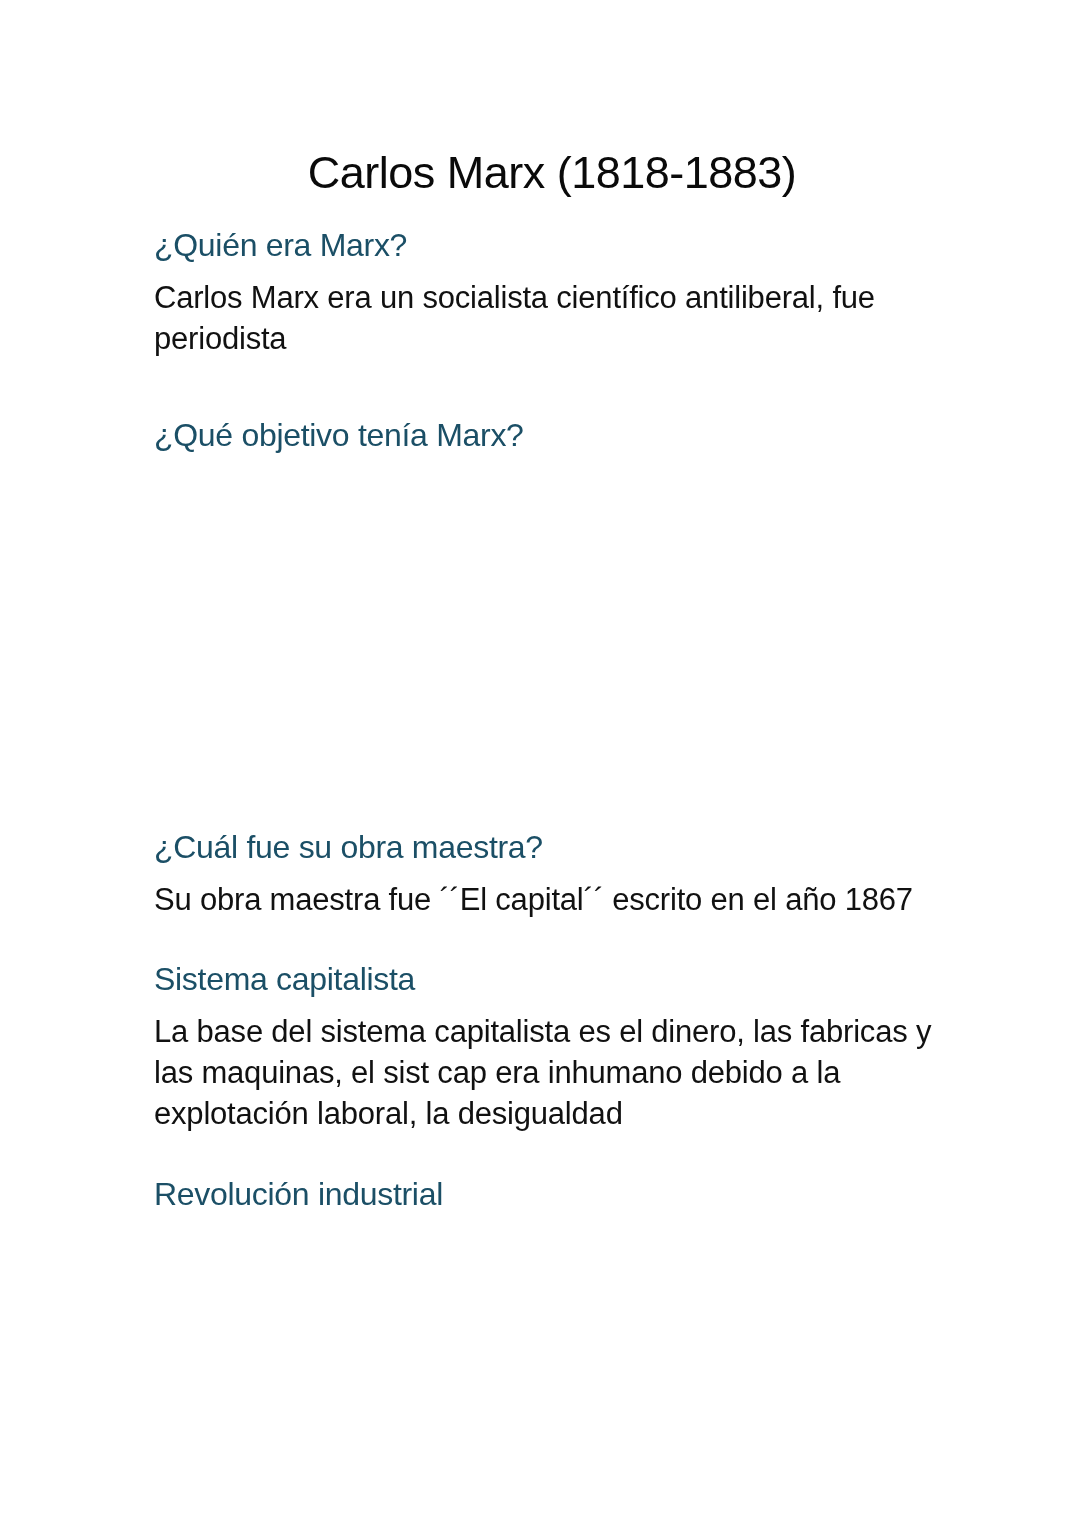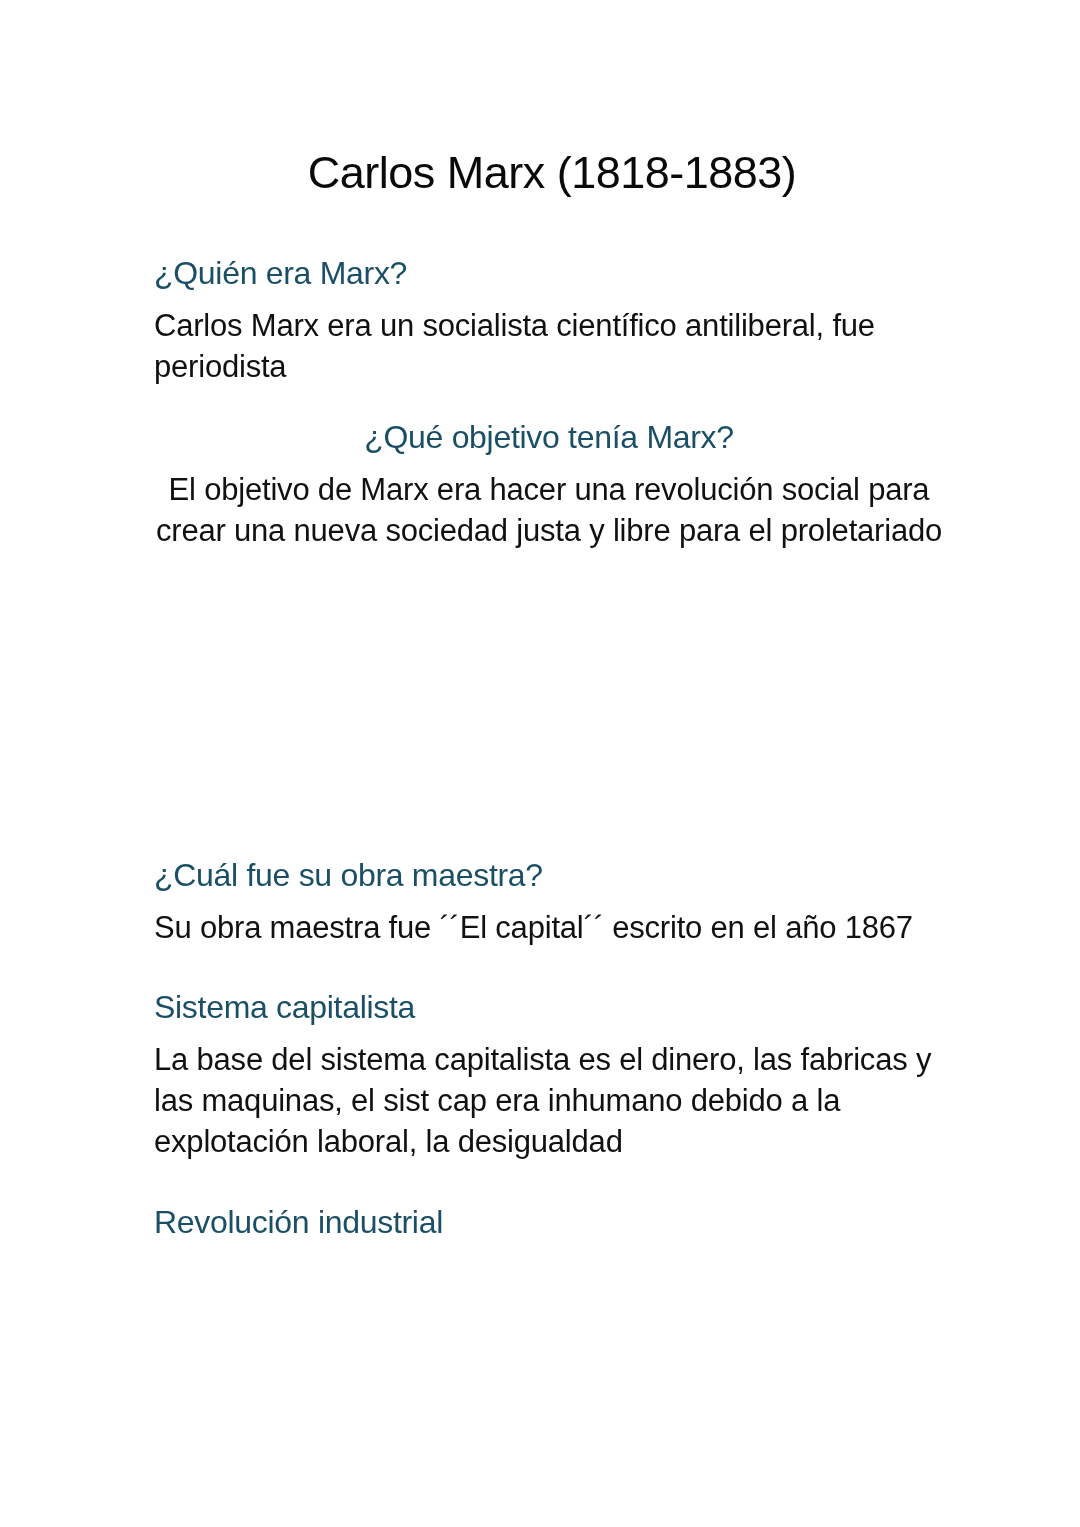--- a/index.html
+++ b/index.html
@@ -32,58 +32,56 @@
       line-height: 58px;
       color: #0a0a0a;
       letter-spacing: -0.5px;
       margin: 12px;
       font-weight: normal;
     }
     .section {
       position: absolute;
       left: 154px;
       width: 790px;
-      margin-top: 28px;
     }
     .section h2 {
       margin: 0;
       font-weight: normal;
       font-size: 32px;
       line-height: 40px;
       color: #1b4f66;
       letter-spacing: -0.3px;
     }
     .section p {
       margin: 12px 0 0 0;
       font-size: 31px;
       line-height: 41px;
       color: #111111;
       letter-spacing: -0.2px;
     }
     #s0 { top: 225px; }
-    #s1 { top: 389px; text-align: center; }
+    #s1 { top: 415px; }
     #s2 { top: 571px; }
     #s3 { top: 827px; }
     #s4 { top: 959px; }
     #s5 { top: 1174px; }
   </style>
 </head>
 <body>
 
 <div class="page">
   <h1 class="title">Carlos Marx (1818-1883)</h1>
 
   <div class="section" id="s0">
     <h2>¿Quién era Marx?</h2>
     <p>Carlos Marx era un socialista científico antiliberal, fue periodista</p>
   </div>
 
   <div class="section" id="s1">
     <h2>¿Qué objetivo tenía Marx?</h2>
-    <p>El objetivo de Marx era hacer una revolución social para crear una nueva sociedad justa y libre para el proletariado</p>
   </div>
 
   <div class="section" id="s2">
   </div>
 
   <div class="section" id="s3">
     <h2>¿Cuál fue su obra maestra?</h2>
     <p>Su obra maestra fue  ´´El capital´´ escrito en el año 1867</p>
   </div>
 

